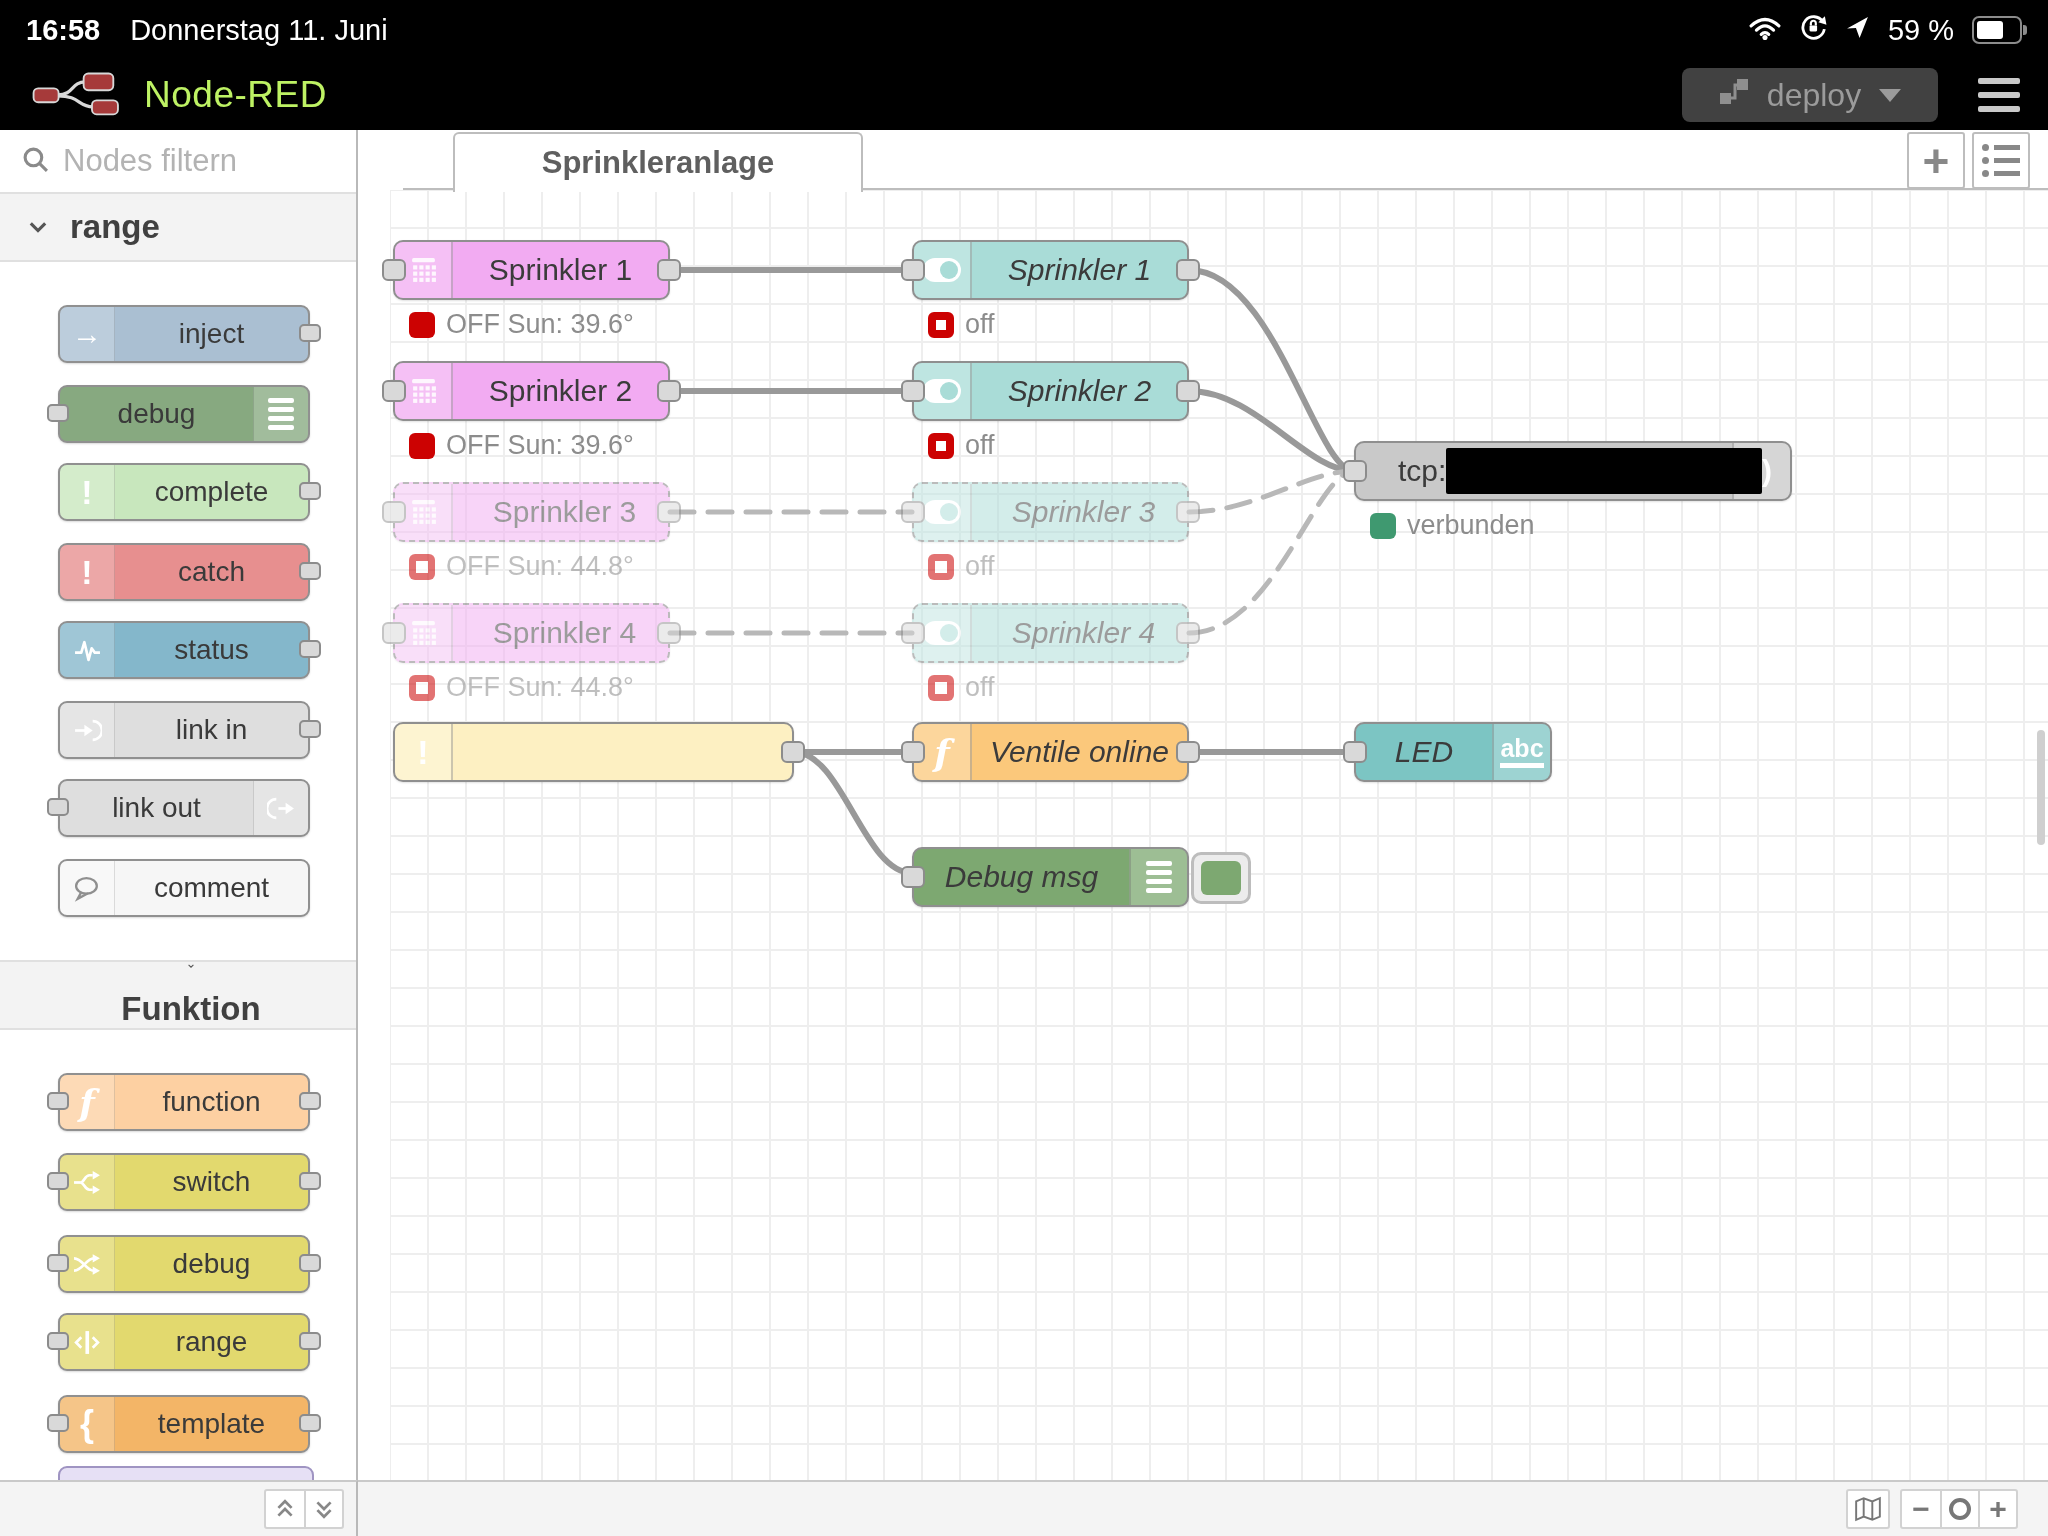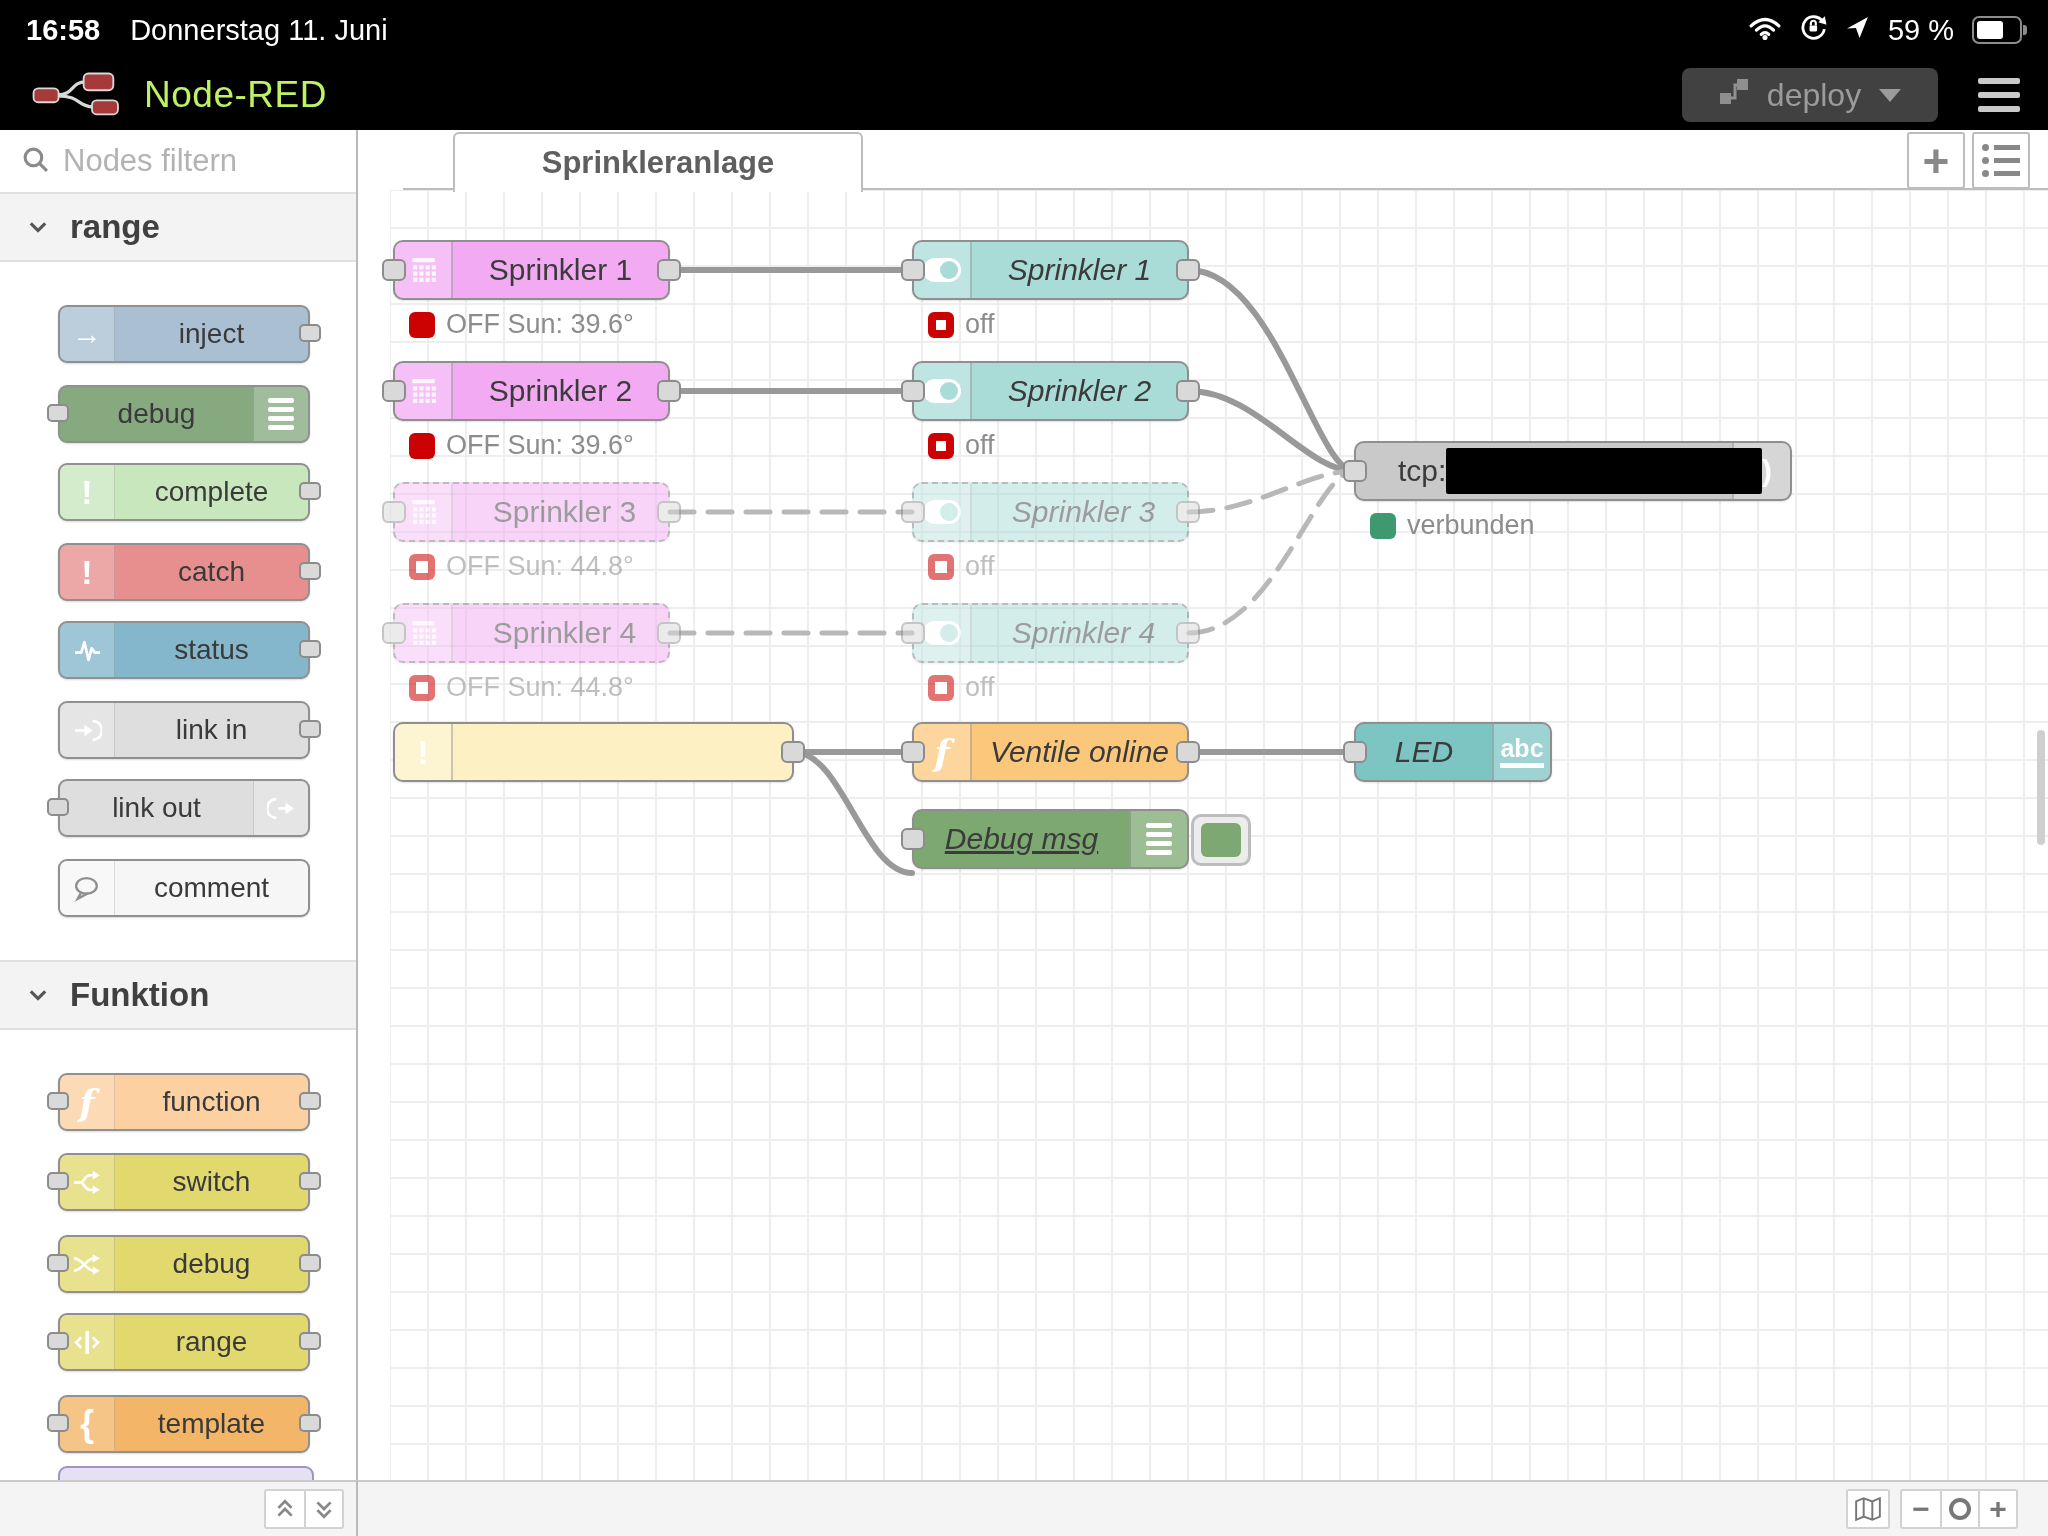--- a/index.html
+++ b/index.html
@@ -262,21 +262,21 @@
       </div>
       <div class="pnode" style="top: 729px; background: rgb(246, 246, 246);">
         <span class="picon left">
           <svg width="29" height="27" viewBox="0 0 28 26">
             <ellipse cx="13" cy="10.5" rx="10" ry="7.5" stroke="#8f8f8f" stroke-width="2.2" fill="none"></ellipse>
             <path d="M8 16.5 L4.5 23 L14.5 17.5" stroke="#8f8f8f" stroke-width="2.2" fill="none"></path>
           </svg>
         </span>
         <span class="plabel">comment</span>
       </div>
-      <div class="pal-header" style="top: 830px;">
+      <div class="pal-header" style="top: 830px; flex-direction: column;">
         <svg width="24" height="24" viewBox="0 0 20 20">
           <polyline points="4,7 10,13 16,7" stroke="#555" stroke-width="2.6" fill="none"></polyline>
         </svg>
         <span>Funktion</span>
       </div>
       <div class="pnode" style="top: 943px; background: rgb(253, 208, 162);">
         <span class="picon left">
           <span class="fglyph">f</span>
         </span>
         <span class="plabel">function</span>
@@ -562,21 +562,21 @@
           <span class="cport in"></span>
           <span class="cport out"></span>
         </div>
         <div class="cnode it" style="left: 964px; top: 532px; width: 198px; background: rgb(124, 197, 195);">
           <span class="nicon right">
             <span class="abc">abc</span>
           </span>
           <span class="nlabel">LED</span>
           <span class="cport in"></span>
         </div>
-        <div class="cnode it" style="left: 522px; top: 619px; width: 277px; background: rgb(125, 168, 113); text-decoration: underline;">
+        <div class="cnode it" style="left: 522px; top: 657px; width: 277px; background: rgb(125, 168, 113);">
           <span class="nicon right">
             <span class="bars">
               <i></i>
               <i></i>
               <i></i>
               <i></i>
             </span>
           </span>
           <span class="nlabel">Debug msg</span>
           <span class="cport in"></span>

